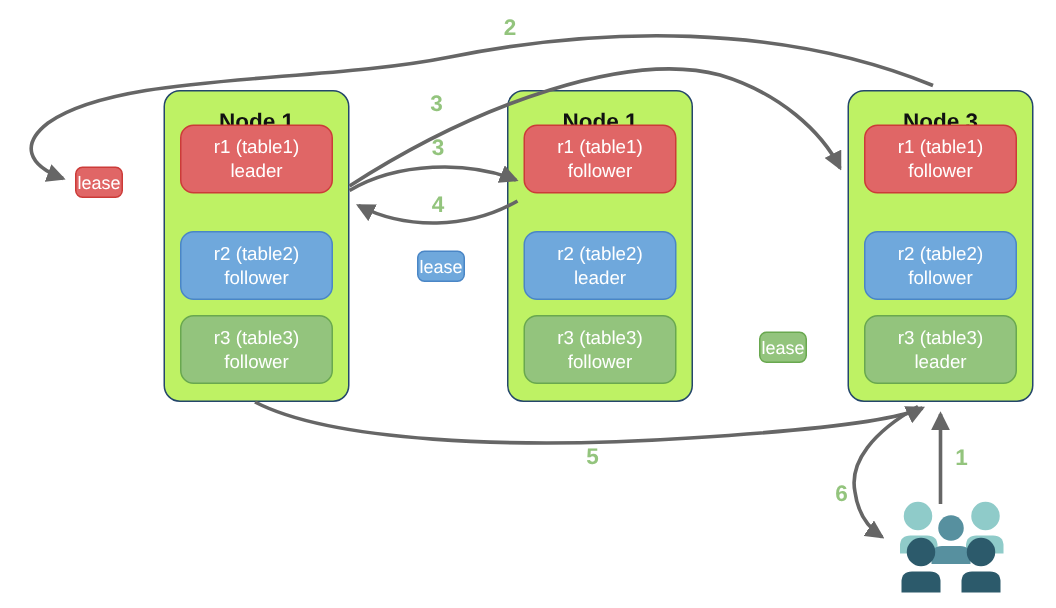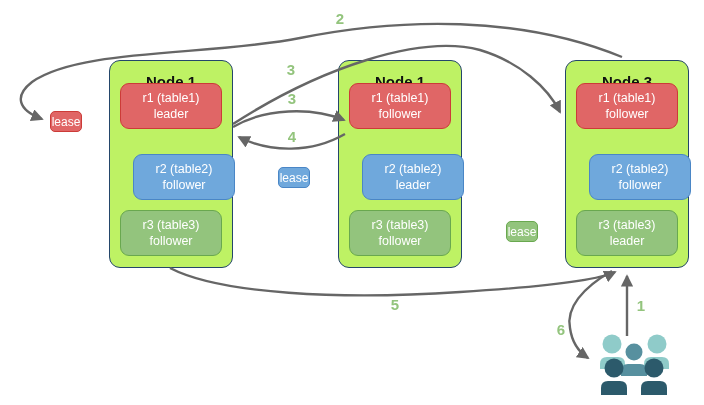--- a/index.html
+++ b/index.html
@@ -15,21 +15,21 @@
   .node-title{
     position:absolute;top:12px;left:0;width:100%;text-align:center;
     font-size:15px;font-weight:bold;color:#111111;
   }
   .replica{
     position:absolute;left:10px;width:102px;height:46px;border-radius:9px;
     display:flex;flex-direction:column;align-items:center;justify-content:center;
     color:#ffffff;font-size:12.5px;line-height:1.3;box-sizing:border-box;
   }
   .replica.red{background:#e06666;border:1.6px solid #cc3b38;}
-  .replica.blue{background:#6fa8dc;border:1.6px solid #4a86c6;margin-left:13px;}
+  .replica.blue{background:#6fa8dc;border:1.6px solid #4a86c6;}
   .replica.green{background:#93c47d;border:1.6px solid #69a84f;}
   .r1{top:22px;} .r2{top:93px;} .r3{top:149px;}
   .lease{
     position:absolute;width:32px;height:21px;border-radius:5px;z-index:2;
     display:flex;align-items:center;justify-content:center;
     color:#ffffff;font-size:12px;box-sizing:border-box;
   }
   .lease.red{background:#e06666;border:1.4px solid #cc3b38;left:50px;top:111px;}
   .lease.blue{background:#6fa8dc;border:1.4px solid #4a86c6;left:278px;top:167px;}
   .lease.green{background:#93c47d;border:1.4px solid #69a84f;left:506px;top:221px;}

